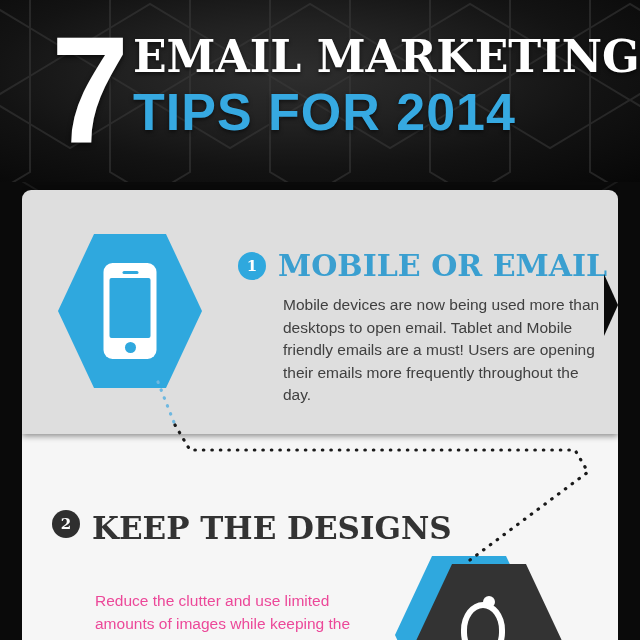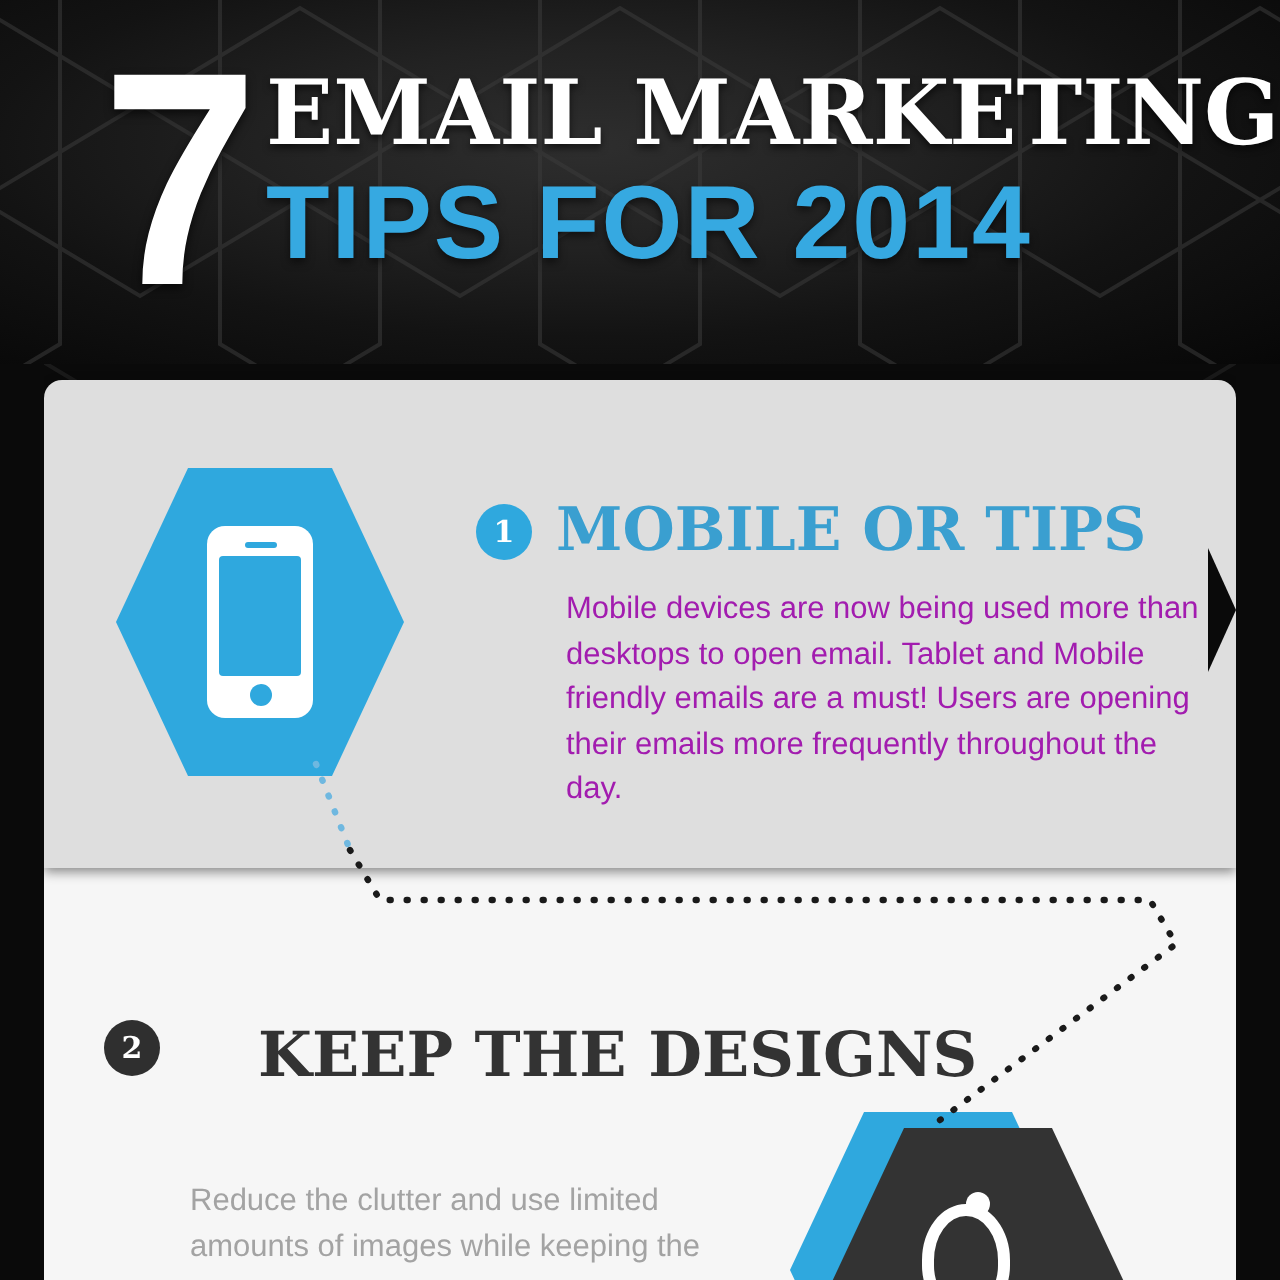--- a/index.html
+++ b/index.html
@@ -136,34 +136,34 @@
     font-size:30px; line-height:32px;
     white-space:nowrap;
   }
   .head-text.blue { color:#3a9fd0; }
   .head-text.dark { color:#333333; }
 
   .tip1-body {
     position:absolute; left:261px; top:104px; width:325px;
     font-family:"Liberation Sans", sans-serif;
     font-size:15.5px; line-height:22.5px;
-    color:#a21caf;
+    color:#404040;
   }
 
   
   .tip2-head {
     position:absolute; left:52px; top:328px;
     display:flex; align-items:flex-start; gap:12px;
   }
-  .tip2-head .head-text { font-size:31px; line-height:36px;margin-left:37px; }
+  .tip2-head .head-text { font-size:31px; line-height:36px; }
   .tip2-body {
     position:absolute; left:95px; top:408px; width:290px;
     font-family:"Liberation Sans", sans-serif;
     font-size:15.5px; line-height:22.5px;
-    color:#a3a3a3;
+    color:#ec4899;
   }
 
   
   .hex2-wrap { position:absolute; left:395px; top:374px; width:180px; height:160px; }
   .hex2-blue {
     position:absolute; left:0; top:0; width:148px; height:158px;
     background:#2fa8de;
     clip-path:polygon(25% 0%, 75% 0%, 100% 50%, 75% 100%, 25% 100%, 0% 50%);
   }
   .hex2-dark {
@@ -253,21 +253,21 @@
     <div class="hex-blue">
       <div class="phone">
         <div class="phone-speaker"></div>
         <div class="phone-screen"></div>
         <div class="phone-home"></div>
       </div>
     </div>
 
     <div class="tip1-head">
       <div class="badge blue">1</div>
-      <div class="head-text blue">MOBILE OR TIPS</div>
+      <div class="head-text blue">MOBILE OR EMAIL</div>
     </div>
 
     <div class="tip1-body">Mobile devices are now being used more than desktops to open email.  Tablet and Mobile friendly emails are a must!  Users are opening their emails more frequently throughout the day.</div>
   </div>
   <div class="notch-cut" style="left:604px; top:92px;"></div>
 
   <div class="tip2-head">
     <div class="badge dark">2</div>
     <div>
       <div class="head-text dark">KEEP THE DESIGNS</div>

